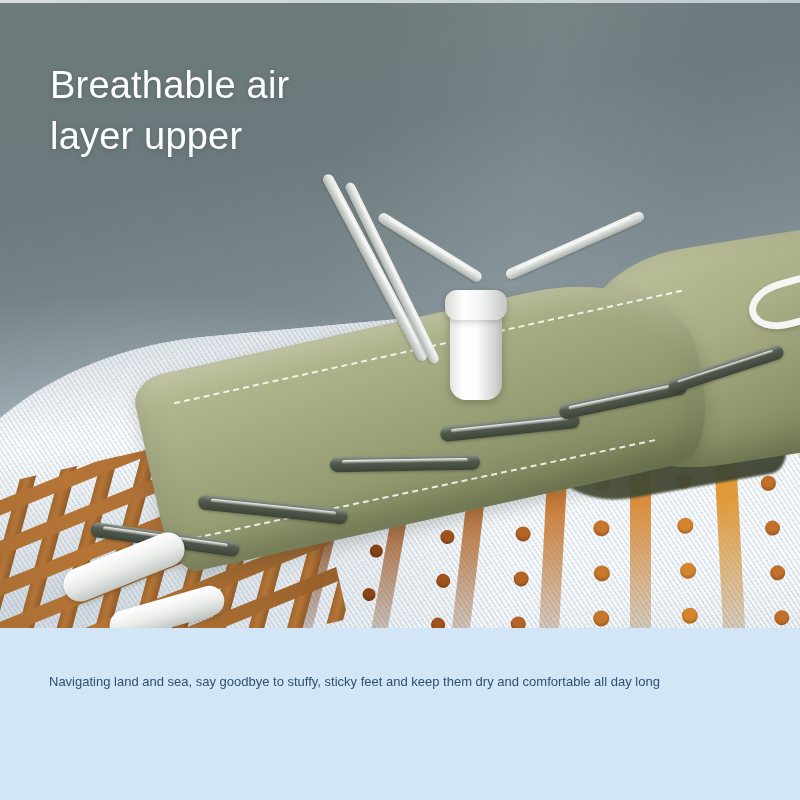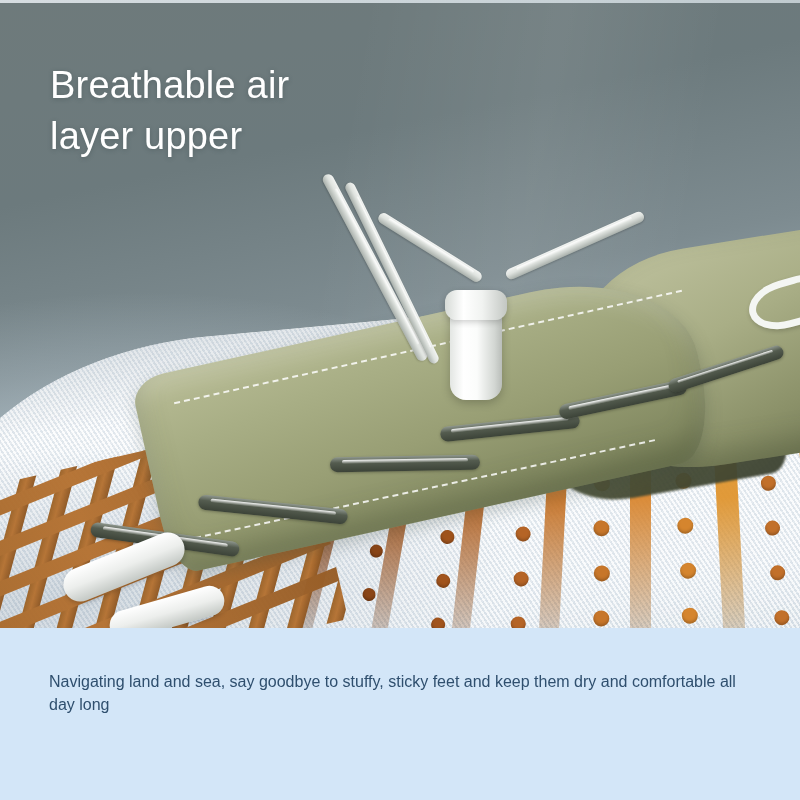--- a/index.html
+++ b/index.html
@@ -240,21 +240,21 @@
     width: 800px;
     height: 172px;
     background: #d3e6f8;
   }
   .caption {
     position: absolute;
     left: 49px;
     top: 42px;
     width: 710px;
     color: #2f4f6e;
-    font-size: 16px;
+    font-size: 13px;
     line-height: 23px;
     font-weight: 400;
   }
 </style>
 </head>
 <body>
 
 <div id="poster">
 
   <div class="photo">

